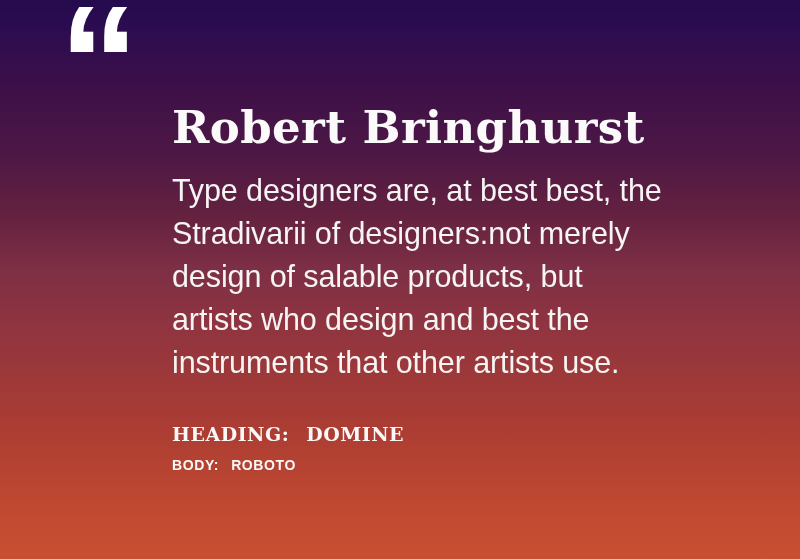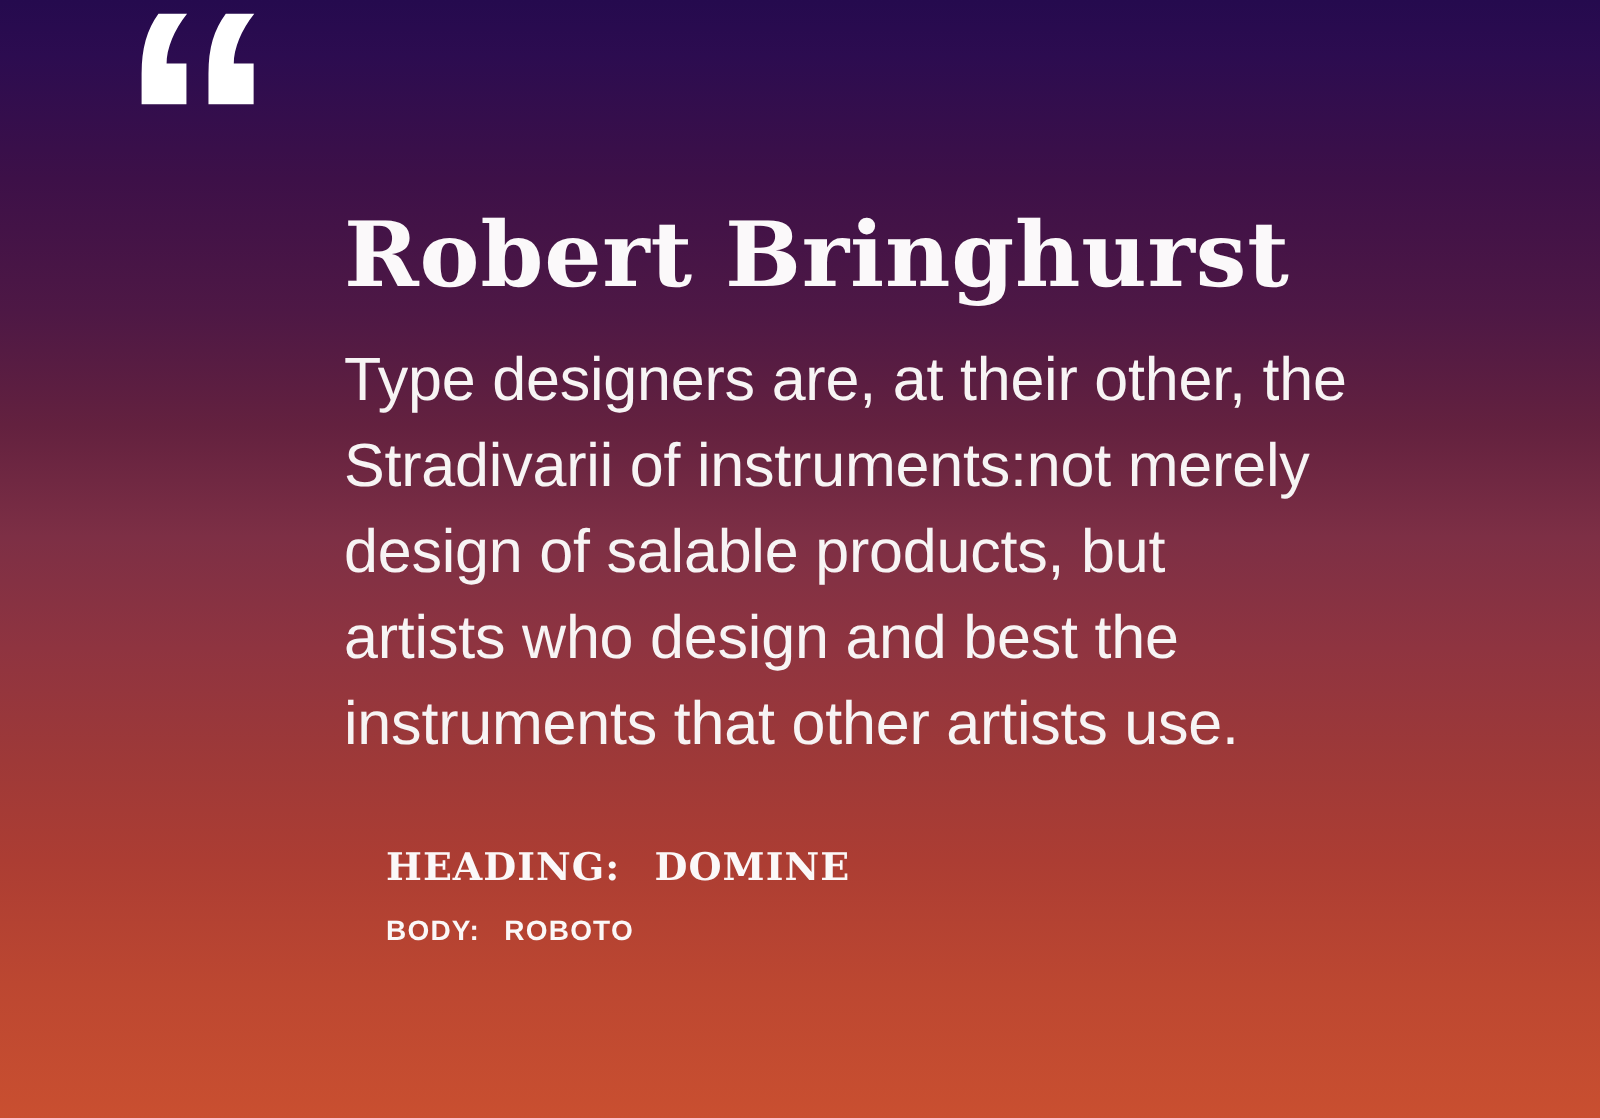--- a/index.html
+++ b/index.html
@@ -80,21 +80,20 @@
   .body-copy .line {
     display: block;
     white-space: nowrap;
   }
 
   
   .font-credits {
     position: absolute;
     left: 172px;
     top: 425px;
-    margin-left: 21px;
   }
 
   .credit-row {
     display: flex;
     align-items: baseline;
     white-space: pre;
     color: #fbf8f8;
   }
 
   .credit-heading {
@@ -119,22 +118,22 @@
 
 <div id="specimen-card">
 
   <div class="quote-mark">“</div>
 
   <div class="content">
 
     <h1 class="heading">Robert Bringhurst</h1>
 
     <div class="body-copy">
-      <span class="line">Type designers are, at their other, the</span>
-      <span class="line">Stradivarii of instruments:not merely</span>
+      <span class="line">Type designers are, at best best, the</span>
+      <span class="line">Stradivarii of designers:not merely</span>
       <span class="line">design of salable products, but</span>
       <span class="line">artists who design and best the</span>
       <span class="line">instruments that other artists use.</span>
     </div>
   </div>
 
   <div class="font-credits">
     <div class="credit-row credit-heading">HEADING:  DOMINE</div>
     <div class="credit-row credit-body">BODY:  ROBOTO</div>
   </div>

